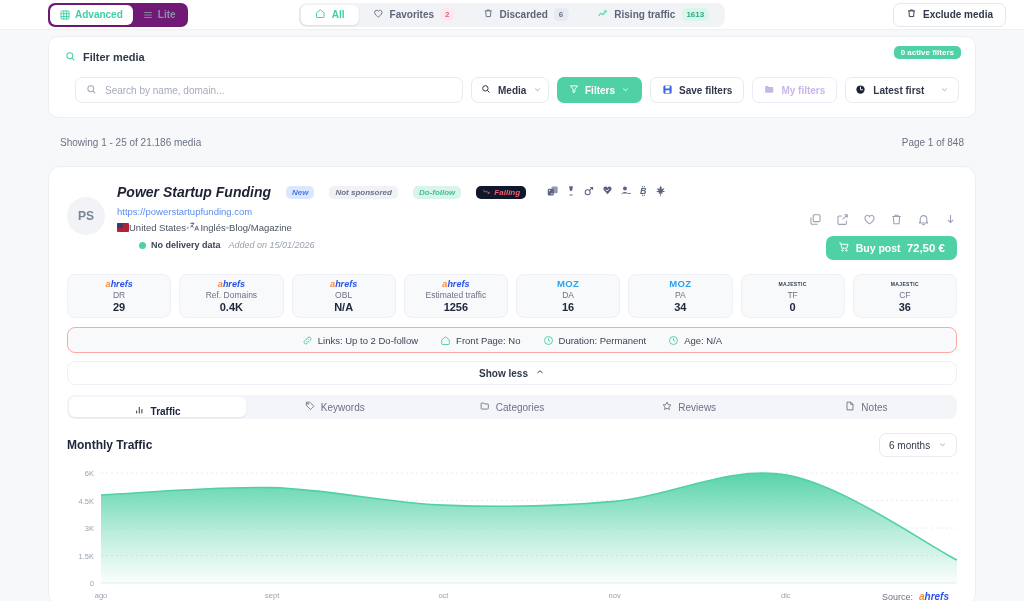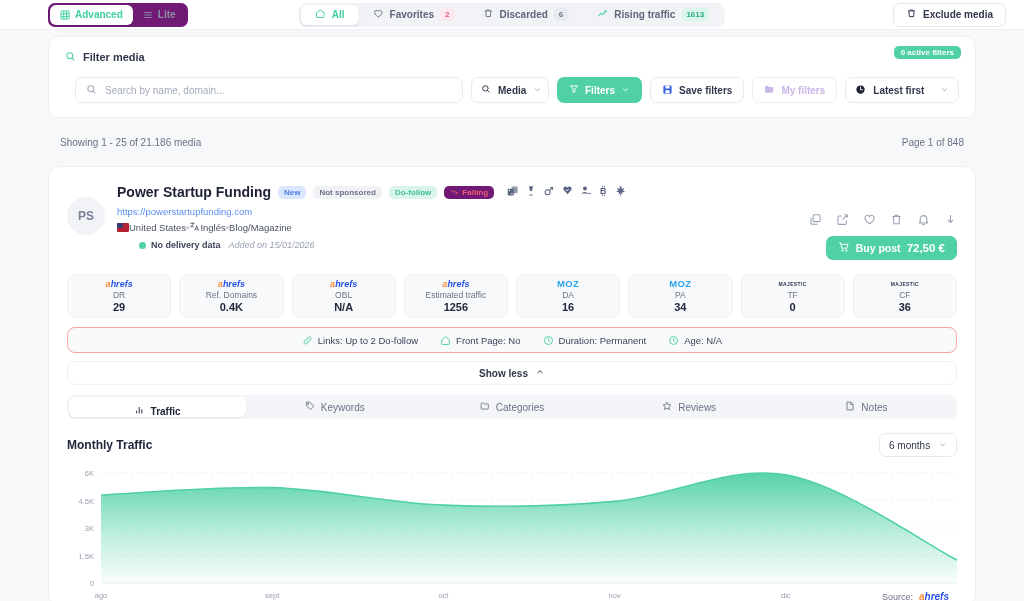--- a/index.html
+++ b/index.html
@@ -126,27 +126,27 @@
     padding: 16px 18px;
   }
   .media-top { display: flex; gap: 12px; }
   .avatar {
     width: 38px; height: 38px; border-radius: 50%; background: #f1f3f7;
     display: flex; align-items: center; justify-content: center;
     font-size: 12px; font-weight: 700; color: #7b8297; flex: 0 0 38px;
     margin-top: 14px;
   }
   .media-info { flex: 1; min-width: 0; }
-  .title-row { display: flex; align-items: center; gap: 7px; flex-wrap: nowrap; }
+  .title-row { display: flex; align-items: center; gap: 15px; flex-wrap: nowrap; font-style: italic; }
   .media-title { font-size: 14px; font-weight: 700; color: #1d2235; white-space: nowrap; }
   .tag { font-size: 8px; font-weight: 700; border-radius: 5px; padding: 2px 6px; white-space: nowrap; }
   .tag.new { background: #dbe7fe; color: #4e7ae0; }
   .tag.ns { background: #f0f2f6; color: #6b7285; }
   .tag.df { background: #d9f5ea; color: #43bf96; }
-  .tag.falling { background: #701a75; color: #ef5f73; display: flex; align-items: center; gap: 3px; }
+  .tag.falling { background: #0f172a; color: #ef5f73; display: flex; align-items: center; gap: 3px; }
   .cat-icons { display: flex; align-items: center; gap: 6px; margin-left: 6px; color: #5a6482; }
   .media-url { font-size: 9.5px; color: #5b8def; margin-top: 5px; display: block; text-decoration: none; }
   .meta-row { display: flex; align-items: center; margin-top: 4px; font-size: 9.5px; color: #4a5162; }
   .dot-sep { color: #b9bfcd; }
   .flag { width: 12px; height: 9px; border-radius: 1px; display: inline-block; position: relative; overflow: hidden; background: #b22234; }
   .flag i { position: absolute; left: 0; top: 0; width: 6px; height: 5px; background: #3c3b6e; }
   .delivery-row { display: flex; align-items: center; gap: 8px; margin-top: 6px; margin-left: 22px; }
   .delivery { display: flex; align-items: center; gap: 5px; font-size: 9px; font-weight: 700; color: #3d4458; }
   .dot-green { width: 7px; height: 7px; border-radius: 50%; background: #4fd1a5; display: inline-block; }
   .added { font-size: 9px; font-style: italic; color: #9aa1b2; }

